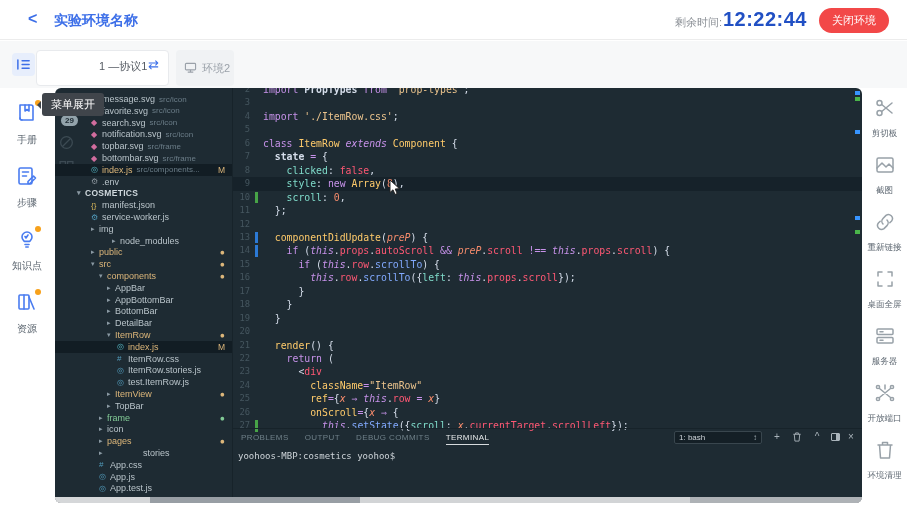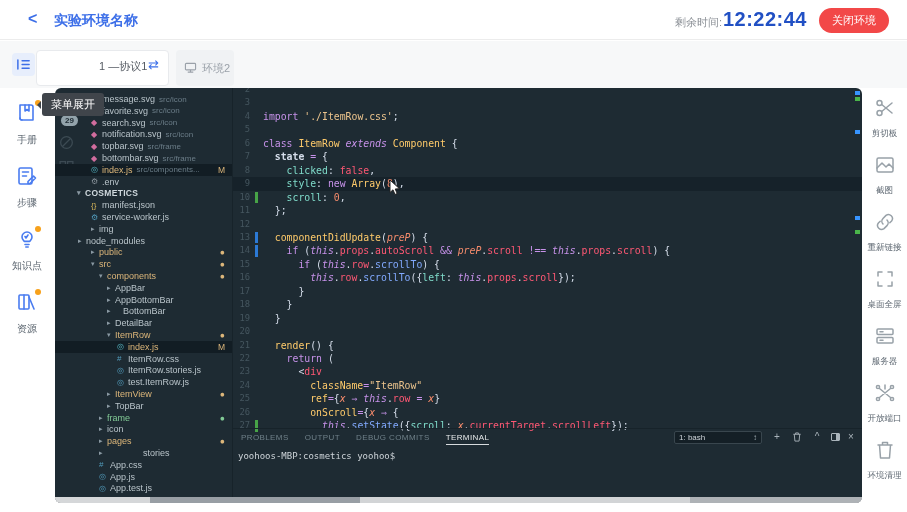--- a/index.html
+++ b/index.html
@@ -254,21 +254,21 @@
         <span class="">manifest.json</span>
       </div>
       <div class="xrow" style="top: 123px; padding-left: 36px;">
         <span class="fico" style="color:#519aba">⚙</span>
         <span class="">service-worker.js</span>
       </div>
       <div class="xrow" style="top: 134.8px; padding-left: 36px;">
         <span class="arr">▸</span>
         <span class="">img</span>
       </div>
-      <div class="xrow" style="top: 146.6px; padding-left: 23px;">
+      <div class="xrow" style="top: 146.6px; padding-left: 57px;">
         <span class="arr">▸</span>
         <span class="">node_modules</span>
       </div>
       <div class="xrow" style="top: 158.4px; padding-left: 36px;">
         <span class="arr">▸</span>
         <span class="name-mod">public</span>
         <span class="rbadge name-mod">●</span>
       </div>
       <div class="xrow" style="top: 170.2px; padding-left: 36px;">
         <span class="arr">▾</span>
@@ -281,21 +281,21 @@
         <span class="rbadge name-mod">●</span>
       </div>
       <div class="xrow" style="top: 193.8px; padding-left: 52px;">
         <span class="arr">▸</span>
         <span class="">AppBar</span>
       </div>
       <div class="xrow" style="top: 205.6px; padding-left: 52px;">
         <span class="arr">▸</span>
         <span class="">AppBottomBar</span>
       </div>
-      <div class="xrow" style="top: 217.4px; padding-left: 52px; gap: 8px;">
+      <div class="xrow" style="top: 217.4px; padding-left: 52px;">
         <span class="arr">▸</span>
         <span class="">BottomBar</span>
       </div>
       <div class="xrow" style="top: 229.2px; padding-left: 52px;">
         <span class="arr">▸</span>
         <span class="">DetailBar</span>
       </div>
       <div class="xrow" style="top: 241px; padding-left: 52px;">
         <span class="arr">▾</span>
         <span class="name-mod">ItemRow</span>
@@ -358,21 +358,21 @@
         <span class="">App.test.js</span>
       </div>
       <div class="xrow section" style="top: 406.2px; padding-left: 22px;">
         <span class="arr">▸</span>
         <span class="">COMMITS</span>
       </div>
     </div>
 
   <div id="code">
       <div class="active-band" style="top: 89.15px;"></div>
-      <div class="cline" style="top: -5px;"><span class="ln">2</span></div>
+      <div class="cline" style="top: -5px;"><span class="ln">2</span><span class="ctext"><span class="c-kw">import</span><span class="c-pl"> </span><span class="c-var">PropTypes</span><span class="c-pl"> </span><span class="c-kw">from</span><span class="c-pl"> </span><span class="c-str">'prop-types'</span><span class="c-pu">;</span></span></div>
       <div class="cline" style="top: 8.45px;"><span class="ln">3</span><span class="ctext"></span></div>
       <div class="cline" style="top: 21.9px;"><span class="ln">4</span><span class="ctext"><span class="c-kw">import</span><span class="c-pl"> </span><span class="c-str">'./ItemRow.css'</span><span class="c-pu">;</span></span></div>
       <div class="cline" style="top: 35.35px;"><span class="ln">5</span><span class="ctext"></span></div>
       <div class="cline" style="top: 48.8px;"><span class="ln">6</span><span class="ctext"><span class="c-kw">class</span><span class="c-pl"> </span><span class="c-cls">ItemRow</span><span class="c-pl"> </span><span class="c-kwi">extends</span><span class="c-pl"> </span><span class="c-cls">Component</span><span class="c-pl"> </span><span class="c-pu">{</span></span></div>
       <div class="cline" style="top: 62.25px;"><span class="ln">7</span><span class="ctext"><span class="c-pl">  </span><span class="c-var">state</span><span class="c-pl"> </span><span class="c-op">=</span><span class="c-pl"> </span><span class="c-pu">{</span></span></div>
       <div class="cline" style="top: 75.7px;"><span class="ln">8</span><span class="ctext"><span class="c-pl">    </span><span class="c-key">clicked</span><span class="c-pu">:</span><span class="c-pl"> </span><span class="c-bool">false</span><span class="c-pu">,</span></span></div>
       <div class="cline" style="top: 89.15px;"><span class="ln">9</span><span class="ctext"><span class="c-pl">    </span><span class="c-key">style</span><span class="c-pu">:</span><span class="c-pl"> </span><span class="c-kw">new</span><span class="c-pl"> </span><span class="c-cls">Array</span><span class="c-pu">(</span><span class="c-num">8</span><span class="c-pu">),</span></span></div>
       <div class="cline" style="top: 102.6px;"><span class="ln">10</span><span class="gitbar git-added"></span><span class="ctext"><span class="c-pl">    </span><span class="c-key">scroll</span><span class="c-pu">:</span><span class="c-pl"> </span><span class="c-num">0</span><span class="c-pu">,</span></span></div>
       <div class="cline" style="top: 116.05px;"><span class="ln">11</span><span class="ctext"><span class="c-pl">  </span><span class="c-pu">};</span></span></div>
       <div class="cline" style="top: 129.5px;"><span class="ln">12</span><span class="ctext"></span></div>

